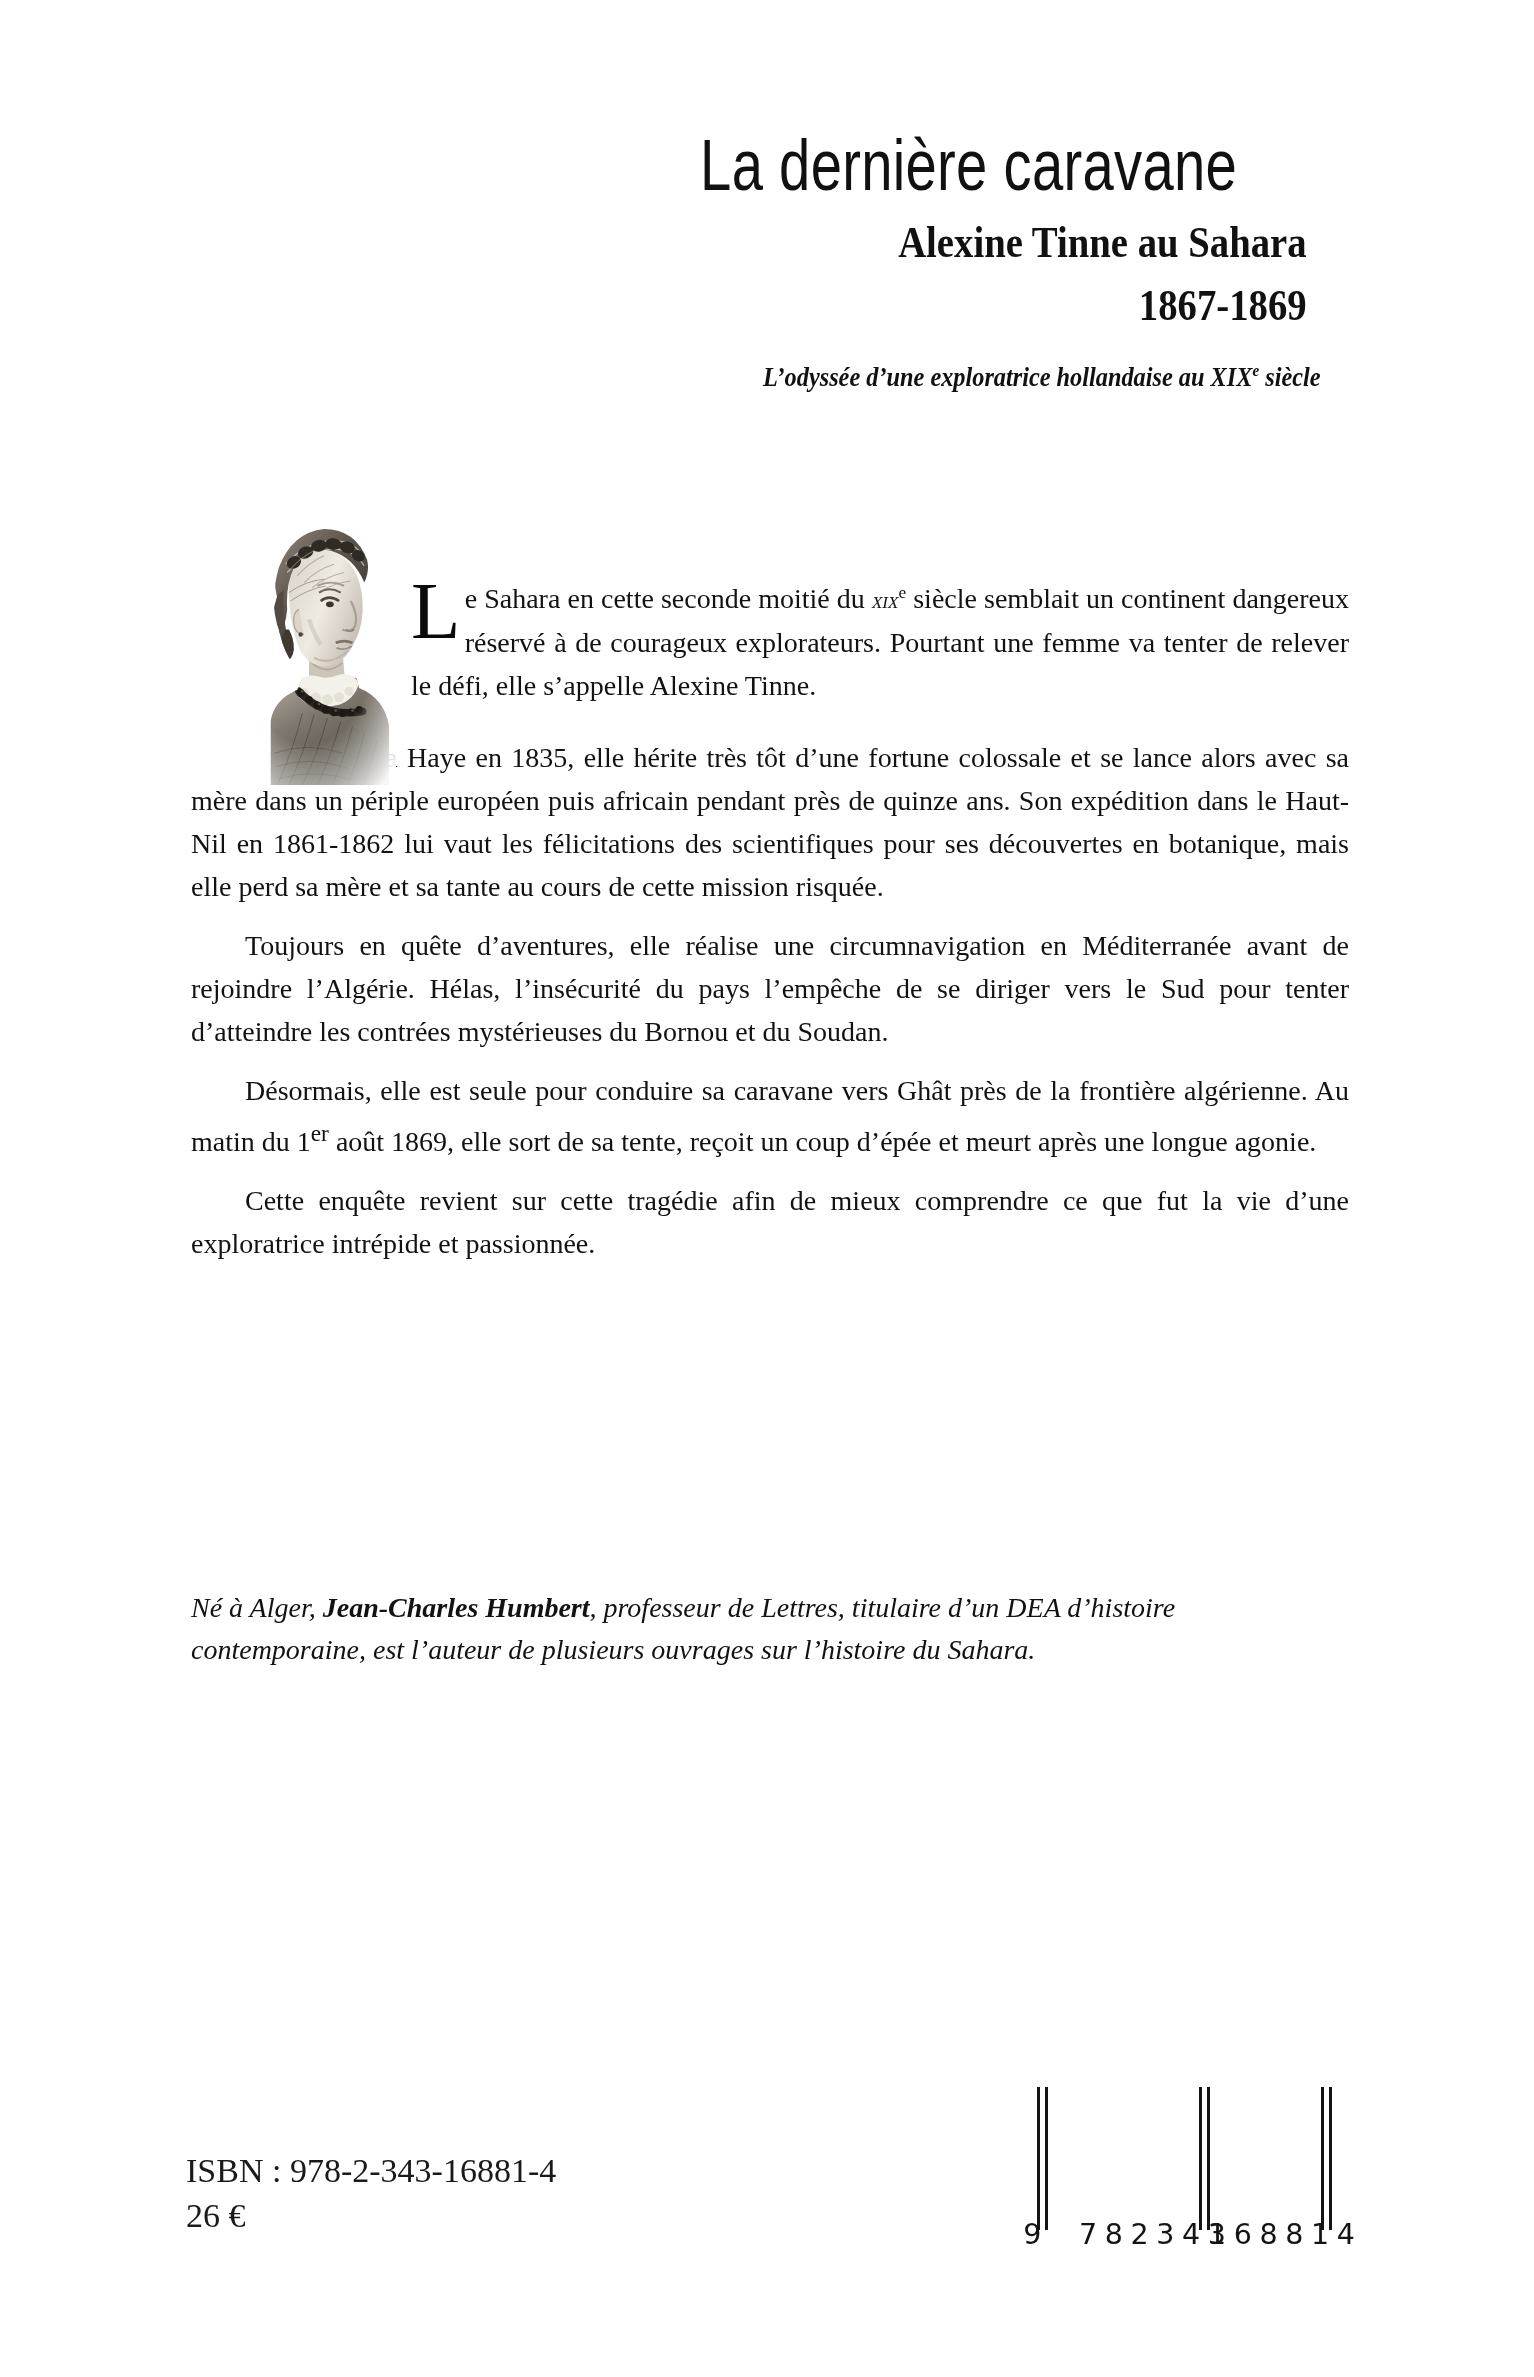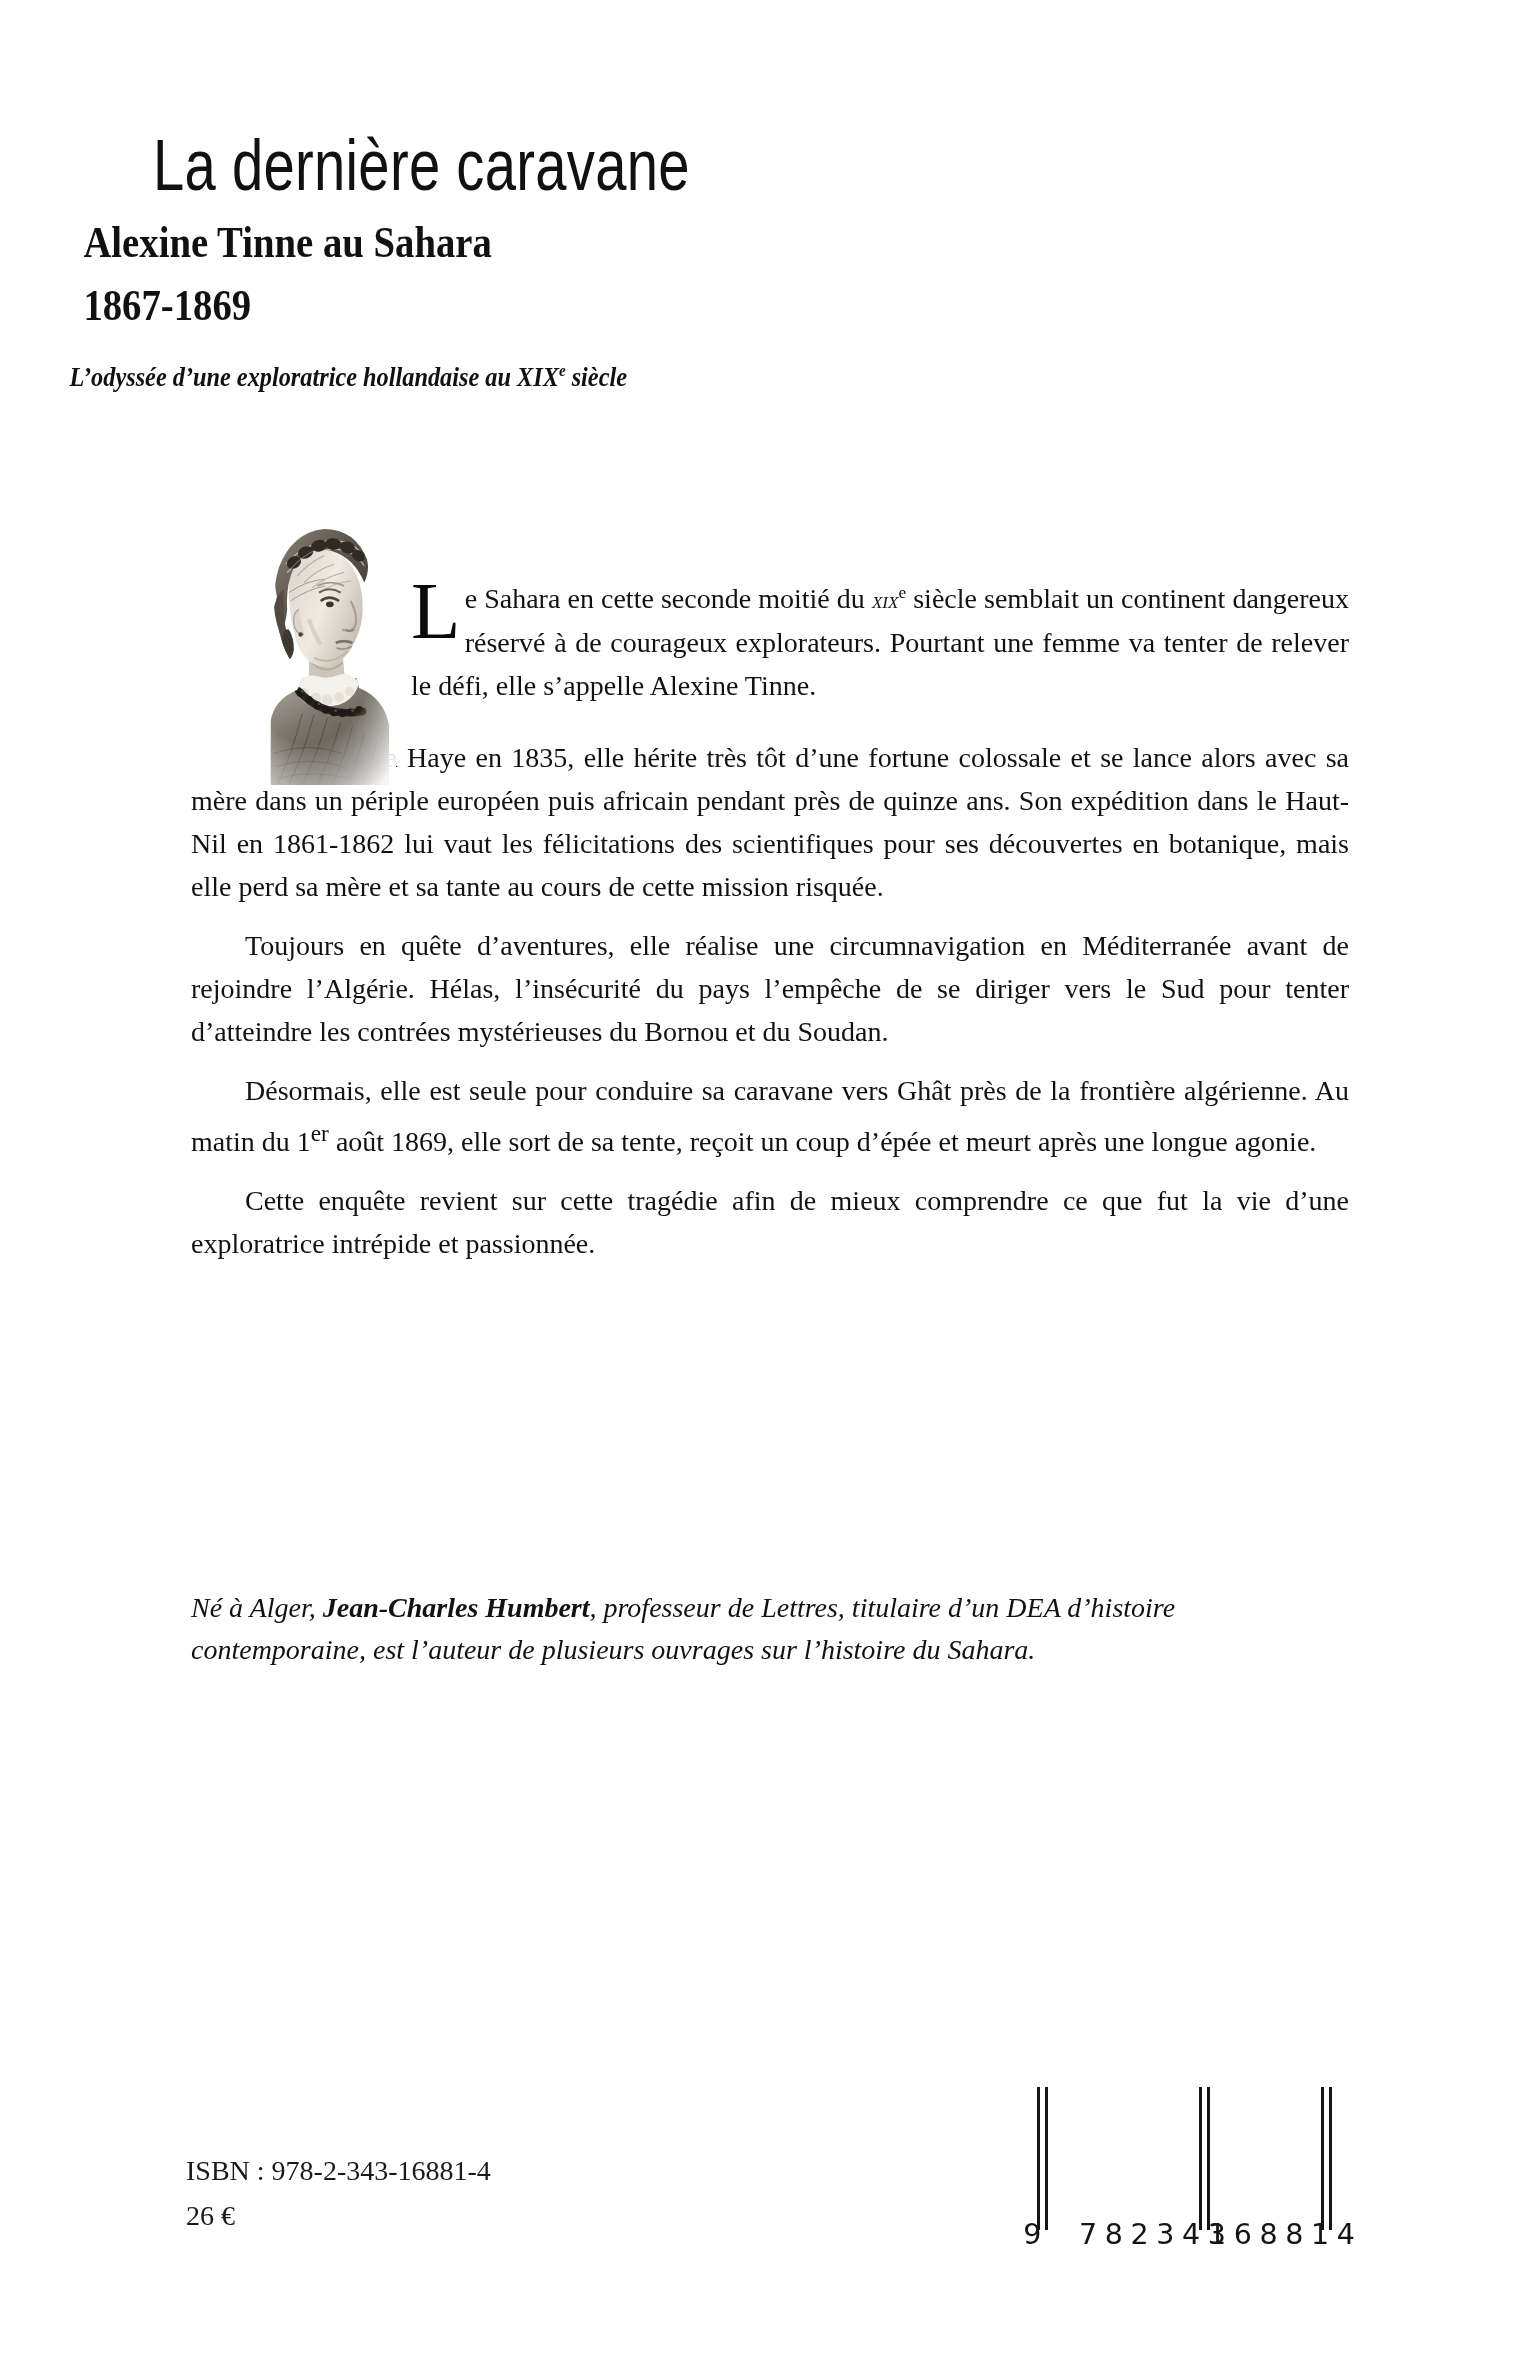--- a/index.html
+++ b/index.html
@@ -17,21 +17,21 @@
     font-family: "Liberation Serif", "DejaVu Serif", serif;
     color: #111111;
   }
 
   
   .title-block {
     position: absolute;
     left: 0;
     top: 128px;
     width: 1390px;
-    text-align: left;
+    text-align: right;
   }
   .main-title {
     font-family: "Liberation Sans Narrow", "Liberation Sans", "DejaVu Sans", sans-serif;
     font-size: 72px;
     font-weight: 400;
     line-height: 1.04;
     letter-spacing: 0.4px;
     color: #111111;
     transform: scaleX(0.78);
     transform-origin: center center;
@@ -141,21 +141,21 @@
     color: #121212;
   }
   .bio b { font-weight: 700; font-style: italic; }
 
   
   .isbn-block {
     position: absolute;
     left: 186px;
     top: 2148px;
     font-family: "Liberation Serif", "DejaVu Serif", serif;
-    font-size: 28px;
+    font-size: 34px;
     line-height: 45px;
     color: #1a1a1a;
   }
   .price { display: block; }
 
   .barcode {
     position: absolute;
     left: 1030px;
     top: 2087px;
     width: 304px;

